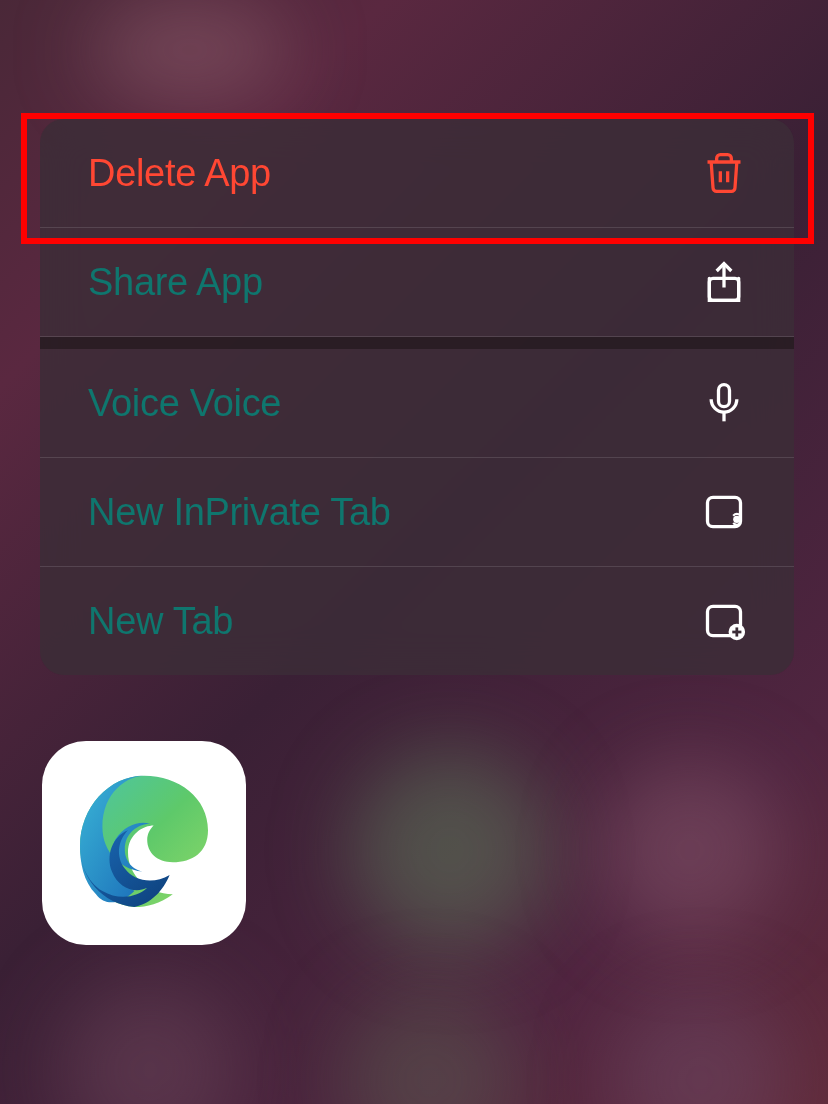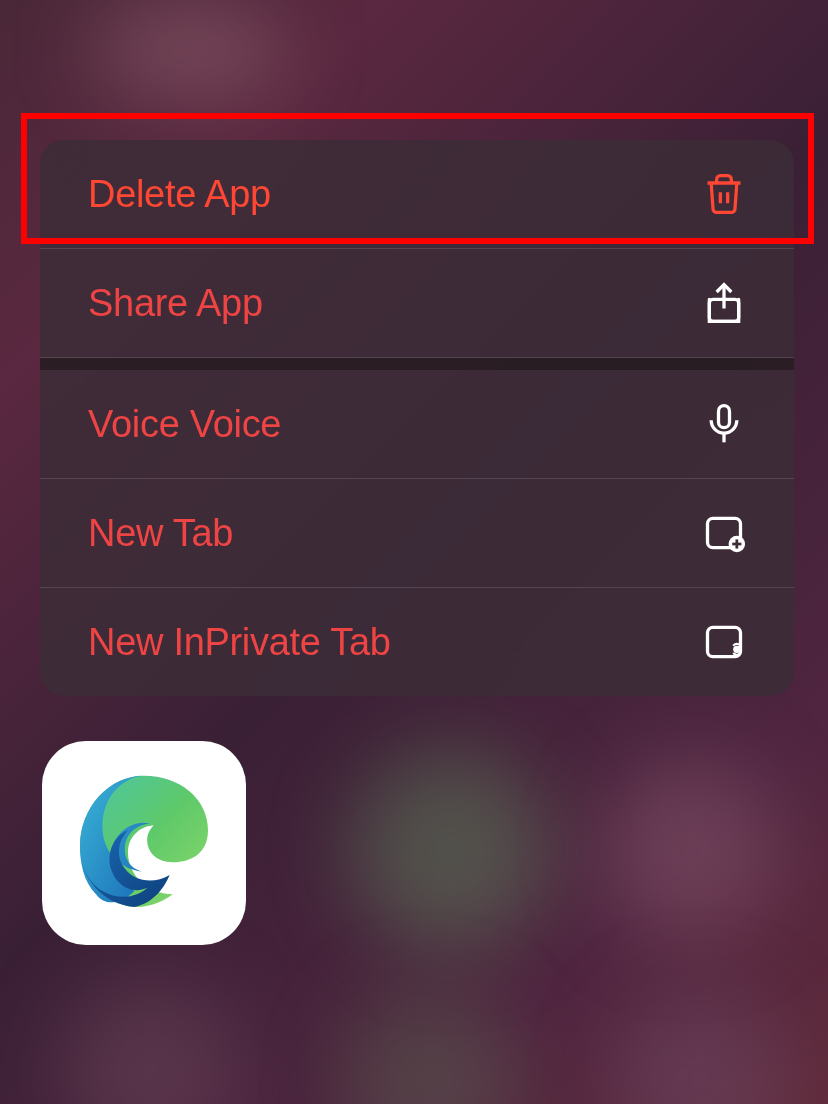--- a/index.html
+++ b/index.html
@@ -59,21 +59,20 @@
     .context-menu {
       position: absolute;
       top: 119px;
       left: 40px;
       width: 754px;
       background: rgba(60, 45, 55, 0.85);
       backdrop-filter: blur(20px);
       border-radius: 24px;
       overflow: hidden;
       z-index: 10;
-      margin-top: 21px;
     }
     
     .menu-item {
       display: flex;
       align-items: center;
       justify-content: space-between;
       padding: 32px 48px;
       cursor: pointer;
       border-bottom: 1px solid rgba(255,255,255,0.12);
     }
@@ -86,21 +85,21 @@
       color: #ff4733;
     }
     
     .menu-item.destructive .menu-icon {
       color: #ff4733;
     }
     
     .menu-label {
       font-size: 38px;
       font-weight: 400;
-      color: #ef4444;
+      color: #0f766e;
       letter-spacing: -0.3px;
     }
     
     .menu-icon {
       width: 44px;
       height: 44px;
       color: #ffffff;
       display: flex;
       align-items: center;
       justify-content: center;
@@ -186,39 +185,39 @@
     <span class="menu-icon">
       <svg viewBox="0 0 24 24" fill="none" stroke="currentColor" stroke-width="1.8">
         <rect x="9" y="2" width="6" height="12" rx="3"></rect>
         <path d="M5 10a7 7 0 0 0 14 0"></path>
         <line x1="12" y1="17" x2="12" y2="22"></line>
       </svg>
     </span>
   </div>
 
   <div class="menu-item">
+    <span class="menu-label">New InPrivate Tab</span>
+    <span class="menu-icon">
+      <svg viewBox="0 0 24 24" fill="none" stroke="currentColor" stroke-width="1.8">
+        <rect x="3" y="4" width="18" height="16" rx="3"></rect>
+        <circle cx="19" cy="16" r="2" fill="currentColor" stroke="none"></circle>
+        <path d="M17 14 Q19 12 21 14" stroke-width="1.2"></path>
+        <path d="M17 18 Q19 20 21 18" stroke-width="1.2"></path>
+      </svg>
+    </span>
+  </div>
+
+  <div class="menu-item">
     <span class="menu-label">New Tab</span>
     <span class="menu-icon">
       <svg viewBox="0 0 24 24" fill="none" stroke="currentColor" stroke-width="1.8">
         <rect x="3" y="4" width="18" height="16" rx="3"></rect>
         <circle cx="19" cy="18" r="4.5" fill="currentColor" stroke="none"></circle>
         <line x1="19" y1="15.5" x2="19" y2="20.5" stroke="#3c2d37" stroke-width="1.5"></line>
         <line x1="16.5" y1="18" x2="21.5" y2="18" stroke="#3c2d37" stroke-width="1.5"></line>
-      </svg>
-    </span>
-  </div>
-
-  <div class="menu-item">
-    <span class="menu-label">New InPrivate Tab</span>
-    <span class="menu-icon">
-      <svg viewBox="0 0 24 24" fill="none" stroke="currentColor" stroke-width="1.8">
-        <rect x="3" y="4" width="18" height="16" rx="3"></rect>
-        <circle cx="19" cy="16" r="2" fill="currentColor" stroke="none"></circle>
-        <path d="M17 14 Q19 12 21 14" stroke-width="1.2"></path>
-        <path d="M17 18 Q19 20 21 18" stroke-width="1.2"></path>
       </svg>
     </span>
   </div>
 
 </div>
 
 <div class="app-icon">
   <svg viewBox="0 0 100 100">
     <defs>
       <linearGradient id="edgeGreen" x1="0%" y1="0%" x2="100%" y2="100%">

